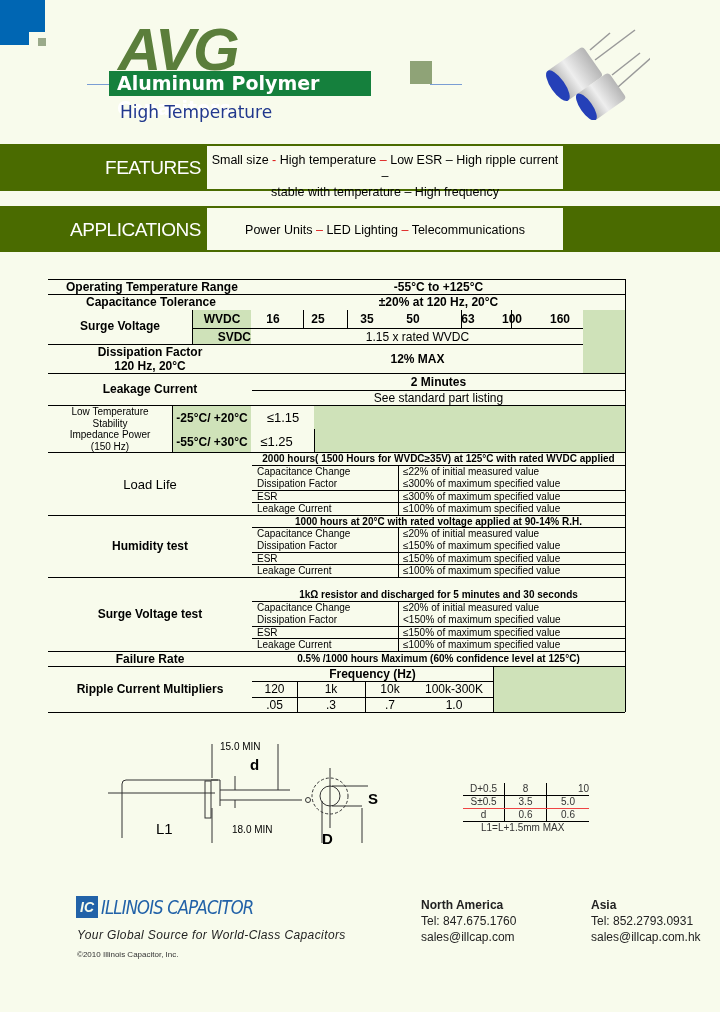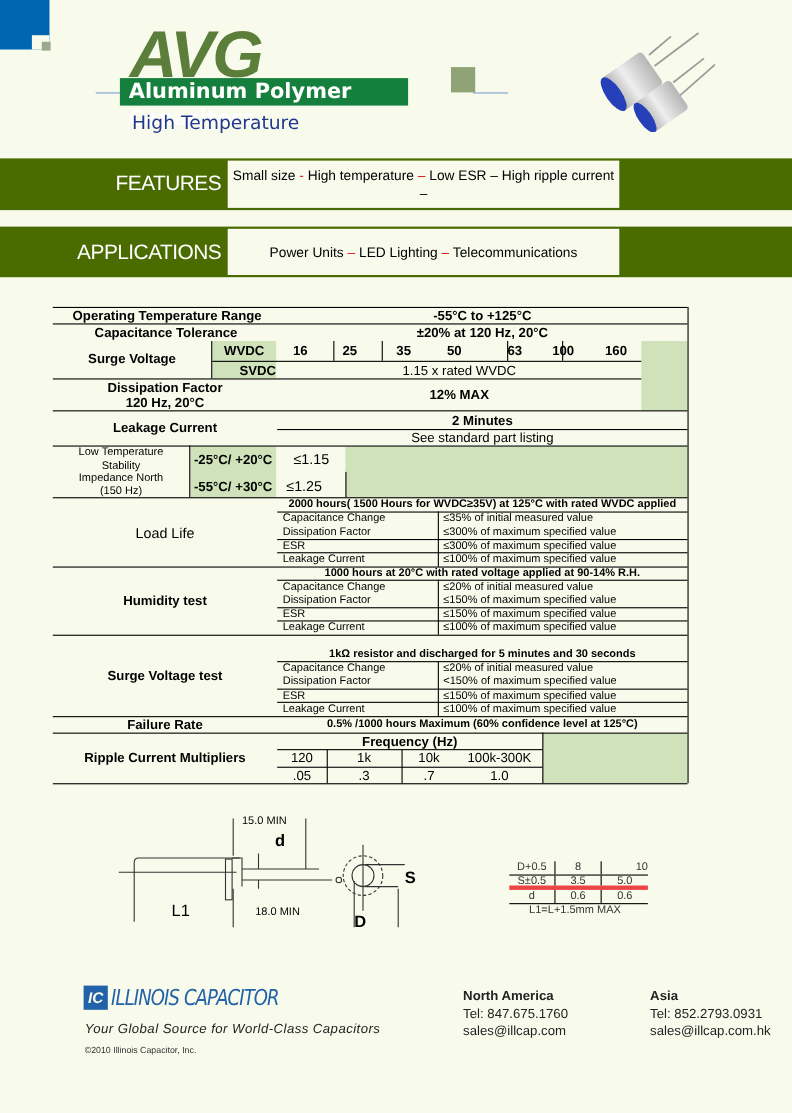--- a/index.html
+++ b/index.html
@@ -67,20 +67,21 @@
     </g>
   </svg>
 </div>
 
 <div class="abs banner" style="top:144px;height:47px;">
   <div class="label" style="top:13px;right:519px;">FEATURES</div>
   <div class="box" style="top:2px;height:43px;padding-top:6px;">
     <div>
       <span>Small size </span><span class="red">-</span><span> High temperature </span><span class="red">–</span><span> Low ESR – High ripple current –</span>
     </div>
+    <div>stable with temperature – High frequency</div>
   </div>
 </div>
 
 <div class="abs banner" style="top:206px;height:46px;">
   <div class="label" style="top:13px;right:519px;">APPLICATIONS</div>
   <div class="box" style="top:2px;height:42px;padding-top:14px;">
     <span>Power Units</span>
     <span class="red">–</span>
     <span>LED Lighting</span>
     <span class="red">–</span>
@@ -156,31 +157,31 @@
   <div class="t b c" style="left:48px;top:345px;width:204px;">Dissipation Factor</div>
   <div class="t b c" style="left:48px;top:359px;width:204px;">120 Hz, 20°C</div>
   <div class="t b c" style="left:252px;top:352px;width:331px;">12% MAX</div>
 
   <div class="t b c" style="left:48px;top:382px;width:204px;">Leakage Current</div>
   <div class="t b c" style="left:252px;top:375px;width:373px;">2 Minutes</div>
   <div class="t c" style="left:252px;top:391px;width:373px;">See standard part listing</div>
 
   <div class="t c s" style="left:48px;top:406px;width:124px;">Low Temperature</div>
   <div class="t c s" style="left:48px;top:418px;width:124px;">Stability</div>
-  <div class="t c s" style="left:48px;top:429px;width:124px;">Impedance North</div>
+  <div class="t c s" style="left:48px;top:429px;width:124px;">Impedance Power</div>
   <div class="t c s" style="left:48px;top:441px;width:124px;">(150 Hz)</div>
   <div class="t b c" style="left:173px;top:411px;width:78px;">-25°C/ +20°C</div>
   <div class="t b c" style="left:173px;top:435px;width:78px;">-55°C/ +30°C</div>
   <div class="t c" style="left:252px;top:410px;width:62px;font-size:13px;">≤1.15</div>
   <div class="t c" style="left:252px;top:434px;width:49px;font-size:13px;">≤1.25</div>
 
   <div class="t c" style="left:48px;top:477px;width:204px;font-size:13px;">Load Life</div>
   <div class="t b c s" style="left:252px;top:453px;width:373px;">2000 hours( 1500 Hours for WVDC≥35V) at 125°C with rated WVDC applied</div>
   <div class="t s" style="left:257px;top:466px;">Capacitance Change</div>
-  <div class="t s" style="left:403px;top:466px;">≤35% of initial measured value</div>
+  <div class="t s" style="left:403px;top:466px;">≤22% of initial measured value</div>
   <div class="t s" style="left:257px;top:478px;">Dissipation Factor</div>
   <div class="t s" style="left:403px;top:478px;">≤300% of maximum specified value</div>
   <div class="t s" style="left:257px;top:491px;">ESR</div>
   <div class="t s" style="left:403px;top:491px;">≤300% of maximum specified value</div>
   <div class="t s" style="left:257px;top:503px;">Leakage Current</div>
   <div class="t s" style="left:403px;top:503px;">≤100% of maximum specified value</div>
 
   <div class="t b c" style="left:48px;top:539px;width:204px;">Humidity test</div>
   <div class="t b c s" style="left:252px;top:516px;width:373px;">1000 hours at 20°C with rated voltage applied at 90-14% R.H.</div>
   <div class="t s" style="left:257px;top:528px;">Capacitance Change</div>
@@ -251,21 +252,21 @@
   <div class="t b" style="left:222px;top:92px;font-size:15px;">D</div>
   <div class="t b" style="left:268px;top:52px;font-size:15px;">S</div>
 </div>
 
 <div class="abs" style="left:463px;top:783px;width:126px;font-size:10px;color:#333;">
   <div style="display:flex;border-bottom:1px solid #000;height:13px;">
     <span style="width:42px;text-align:center;border-right:1px solid #000;">D+0.5</span>
     <span style="width:42px;text-align:center;border-right:1px solid #000;">8</span>
     <span style="width:42px;text-align:right;">10</span>
   </div>
-  <div style="display:flex;border-bottom:4px solid #ef4444;height:13px;justify-content:center;">
+  <div style="display:flex;border-bottom:1px solid #ef4444;height:13px;justify-content:center;">
     <span style="width:42px;text-align:center;border-right:1px solid #000;">S±0.5</span>
     <span style="width:42px;text-align:center;border-right:1px solid #000;">3.5</span>
     <span style="width:42px;text-align:center;">5.0</span>
   </div>
   <div style="display:flex;border-bottom:1px solid #000;height:13px;">
     <span style="width:42px;text-align:center;border-right:1px solid #000;">d</span>
     <span style="width:42px;text-align:center;border-right:1px solid #000;">0.6</span>
     <span style="width:42px;text-align:center;">0.6</span>
   </div>
   <div style="padding-left:18px;">L1=L+1.5mm MAX</div>

